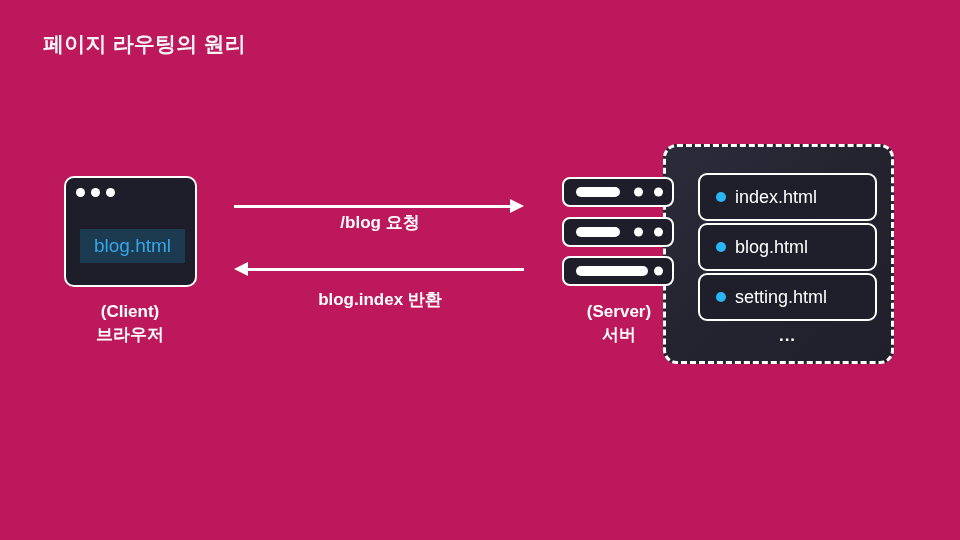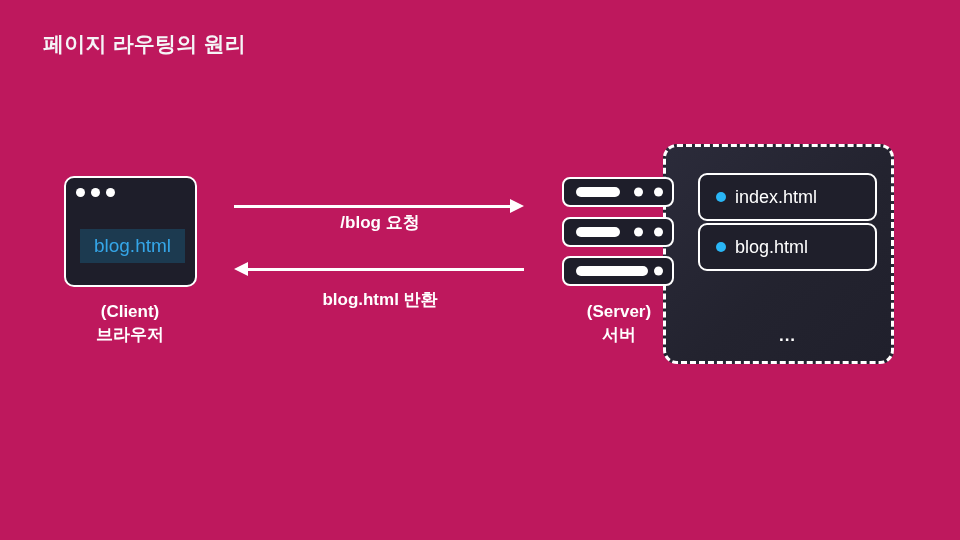--- a/index.html
+++ b/index.html
@@ -112,21 +112,21 @@
     <div>(Client)</div>
     <div>브라우저</div>
   </div>
 
   <div class="arrow-label req-label">/blog 요청</div>
   <div class="arrow-line req-line"></div>
   <div class="arrow-head req-head"></div>
 
   <div class="arrow-line res-line"></div>
   <div class="arrow-head res-head"></div>
-  <div class="arrow-label res-label">blog.html 반환</div>
+  <div class="arrow-label res-label">blog.index 반환</div>
 
   <div class="storage-panel"></div>
 
   <div class="server">
     <div class="rack rack-1">
       <span class="bar"></span>
       <span class="dot d1"></span>
       <span class="dot d2"></span>
     </div>
     <div class="rack rack-2">
@@ -145,15 +145,19 @@
   </div>
 
   <div class="file-item file-1">
     <span class="bullet"></span>
     <span>index.html</span>
   </div>
   <div class="file-item file-2">
     <span class="bullet"></span>
     <span>blog.html</span>
   </div>
+  <div class="file-item file-3">
+    <span class="bullet"></span>
+    <span>setting.html</span>
+  </div>
   <div class="ellipsis">...</div>
 
 </div>
 
 </body></html>

